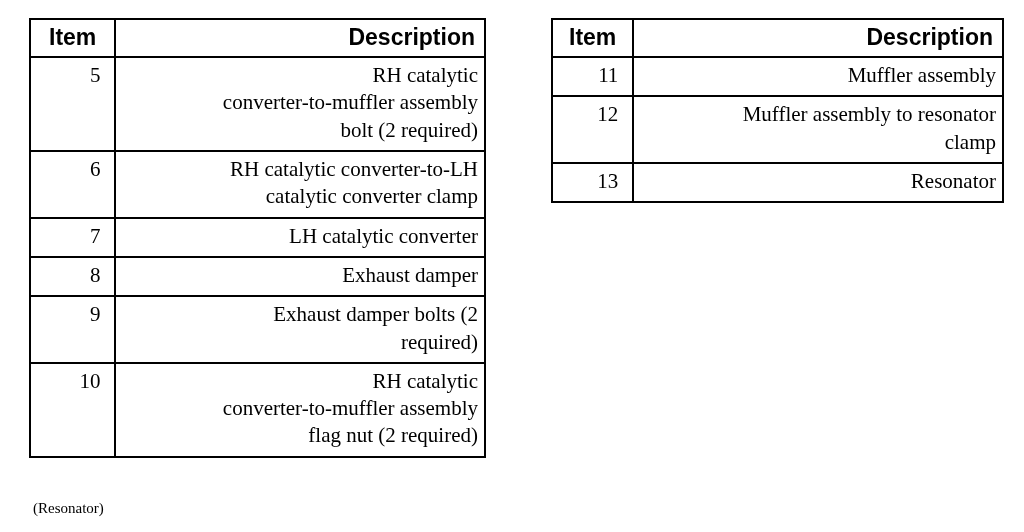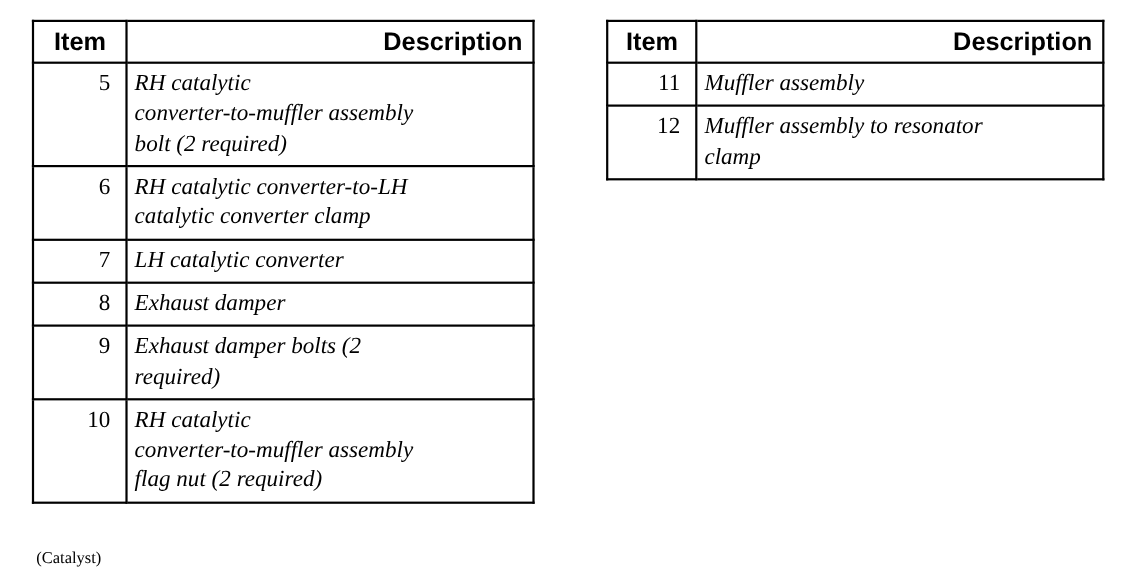--- a/index.html
+++ b/index.html
@@ -50,25 +50,24 @@
     font-size: 21px;
     line-height: 1.30;
     padding: 4px 8px 6px 8px;
   }
   .parts-table tbody td.cell-item {
     text-align: right;
     padding-right: 14px;
     white-space: nowrap;
   }
   .parts-table tbody td.cell-desc {
-    text-align: left;
+    text-align: right;
     padding-left: 6px;
     padding-right: 6px;
     white-space: pre-line;
-    font-style: italic;
   }
 
   
   #table-left {
     left: 29px;
     top: 18px;
     width: 457px;
   }
   #table-left .col-item   { width: 85px; }
   #table-left .col-desc   { width: 368px; }
@@ -155,16 +154,20 @@
   <tbody>
     <tr>
       <td class="cell-item">11</td>
       <td class="cell-desc">Muffler assembly</td>
     </tr>
     <tr>
       <td class="cell-item">12</td>
       <td class="cell-desc">Muffler assembly to resonator
 clamp</td>
     </tr>
+    <tr>
+      <td class="cell-item">13</td>
+      <td class="cell-desc">Resonator</td>
+    </tr>
   </tbody>
 </table>
 
-<div class="continued-note">(Catalyst)</div>
+<div class="continued-note">(Resonator)</div>
 
 </body></html>

